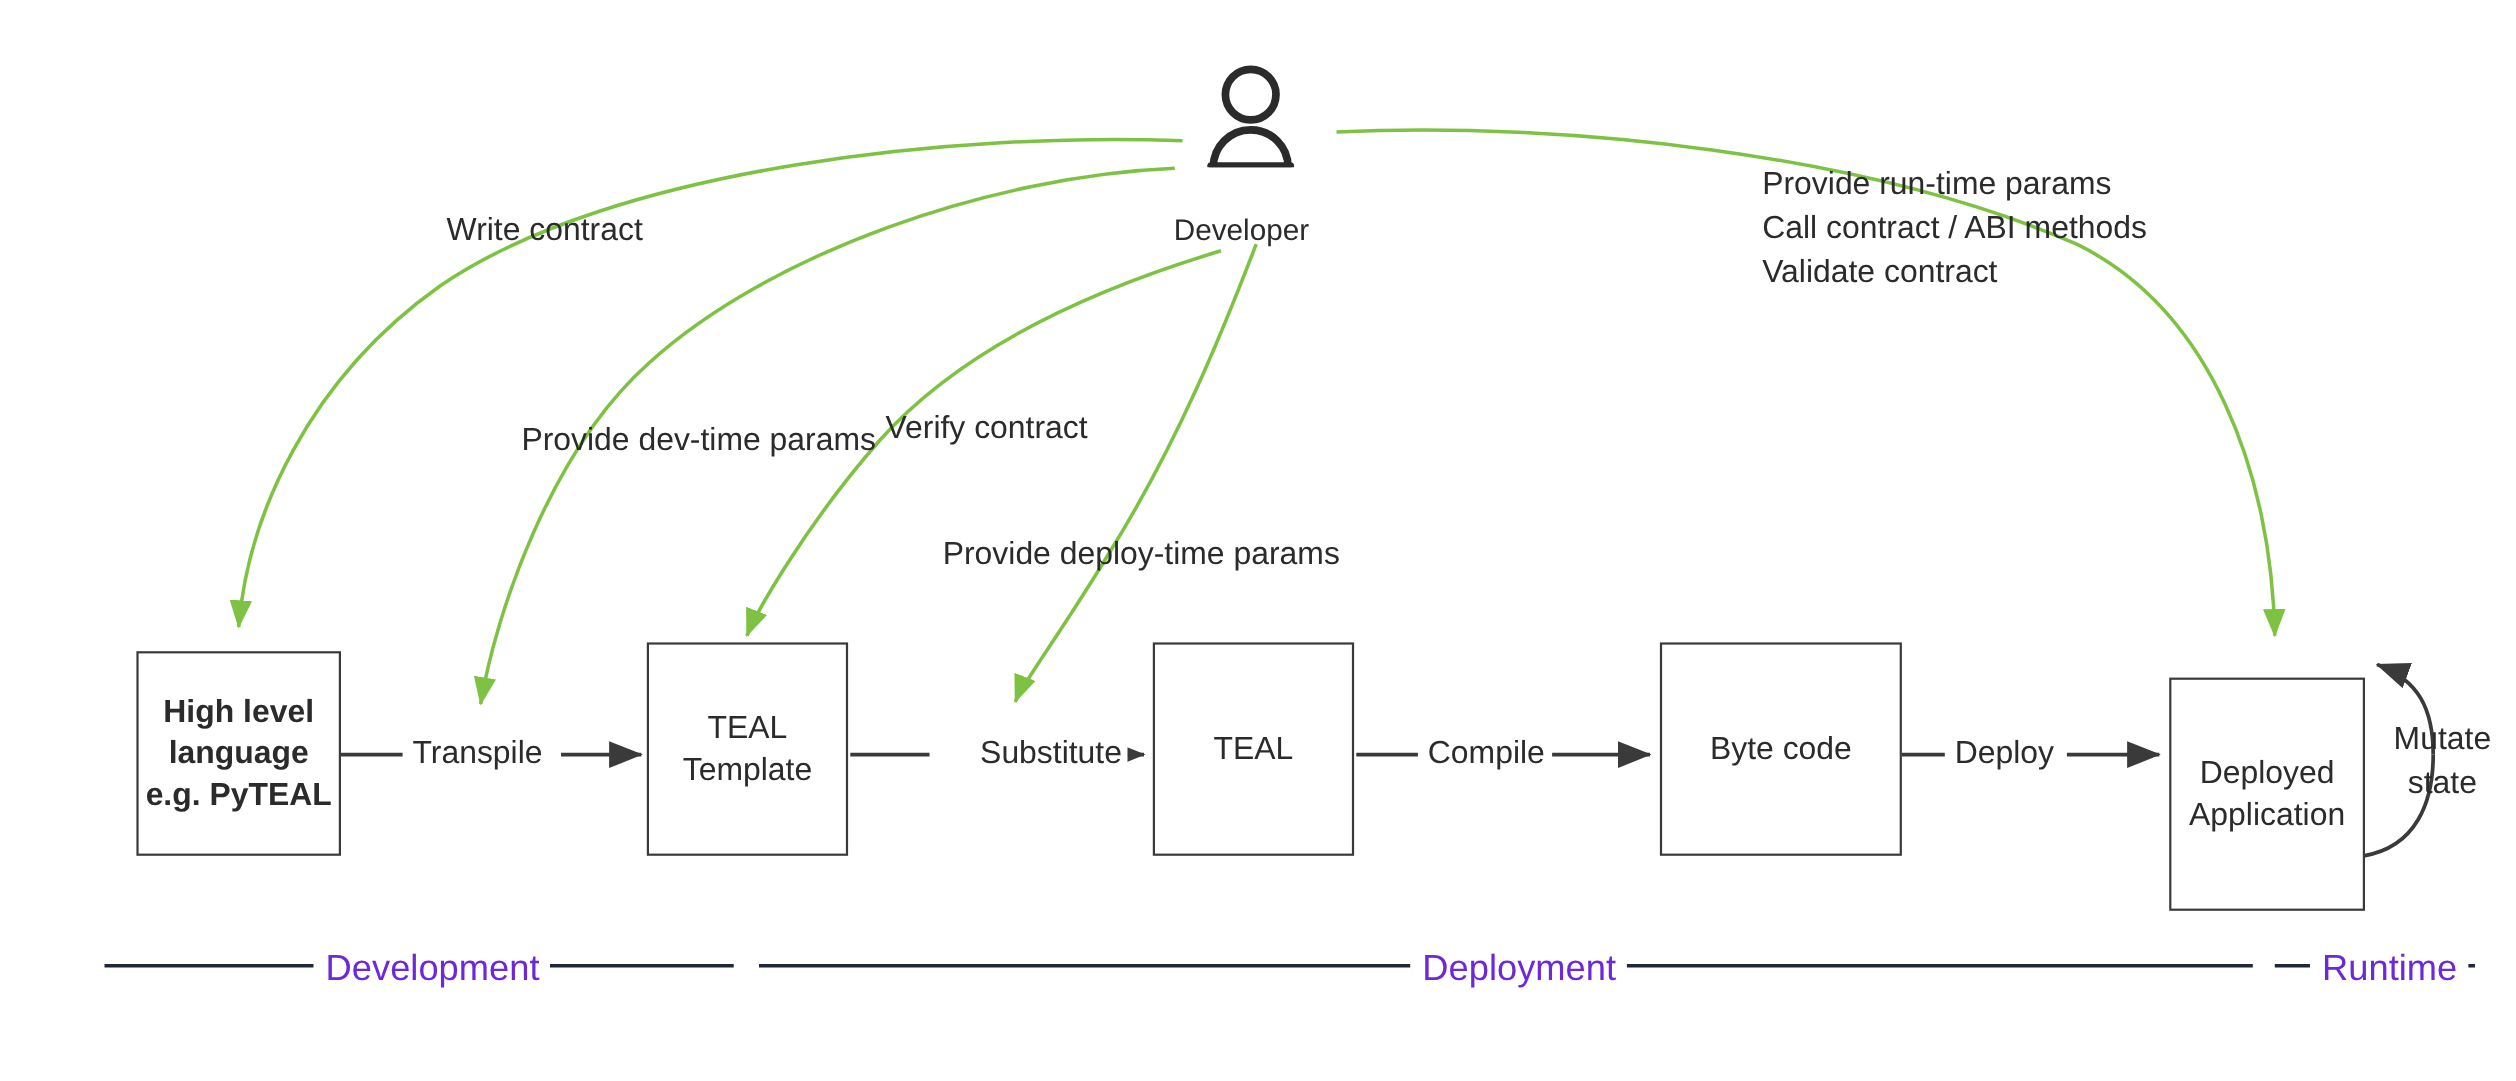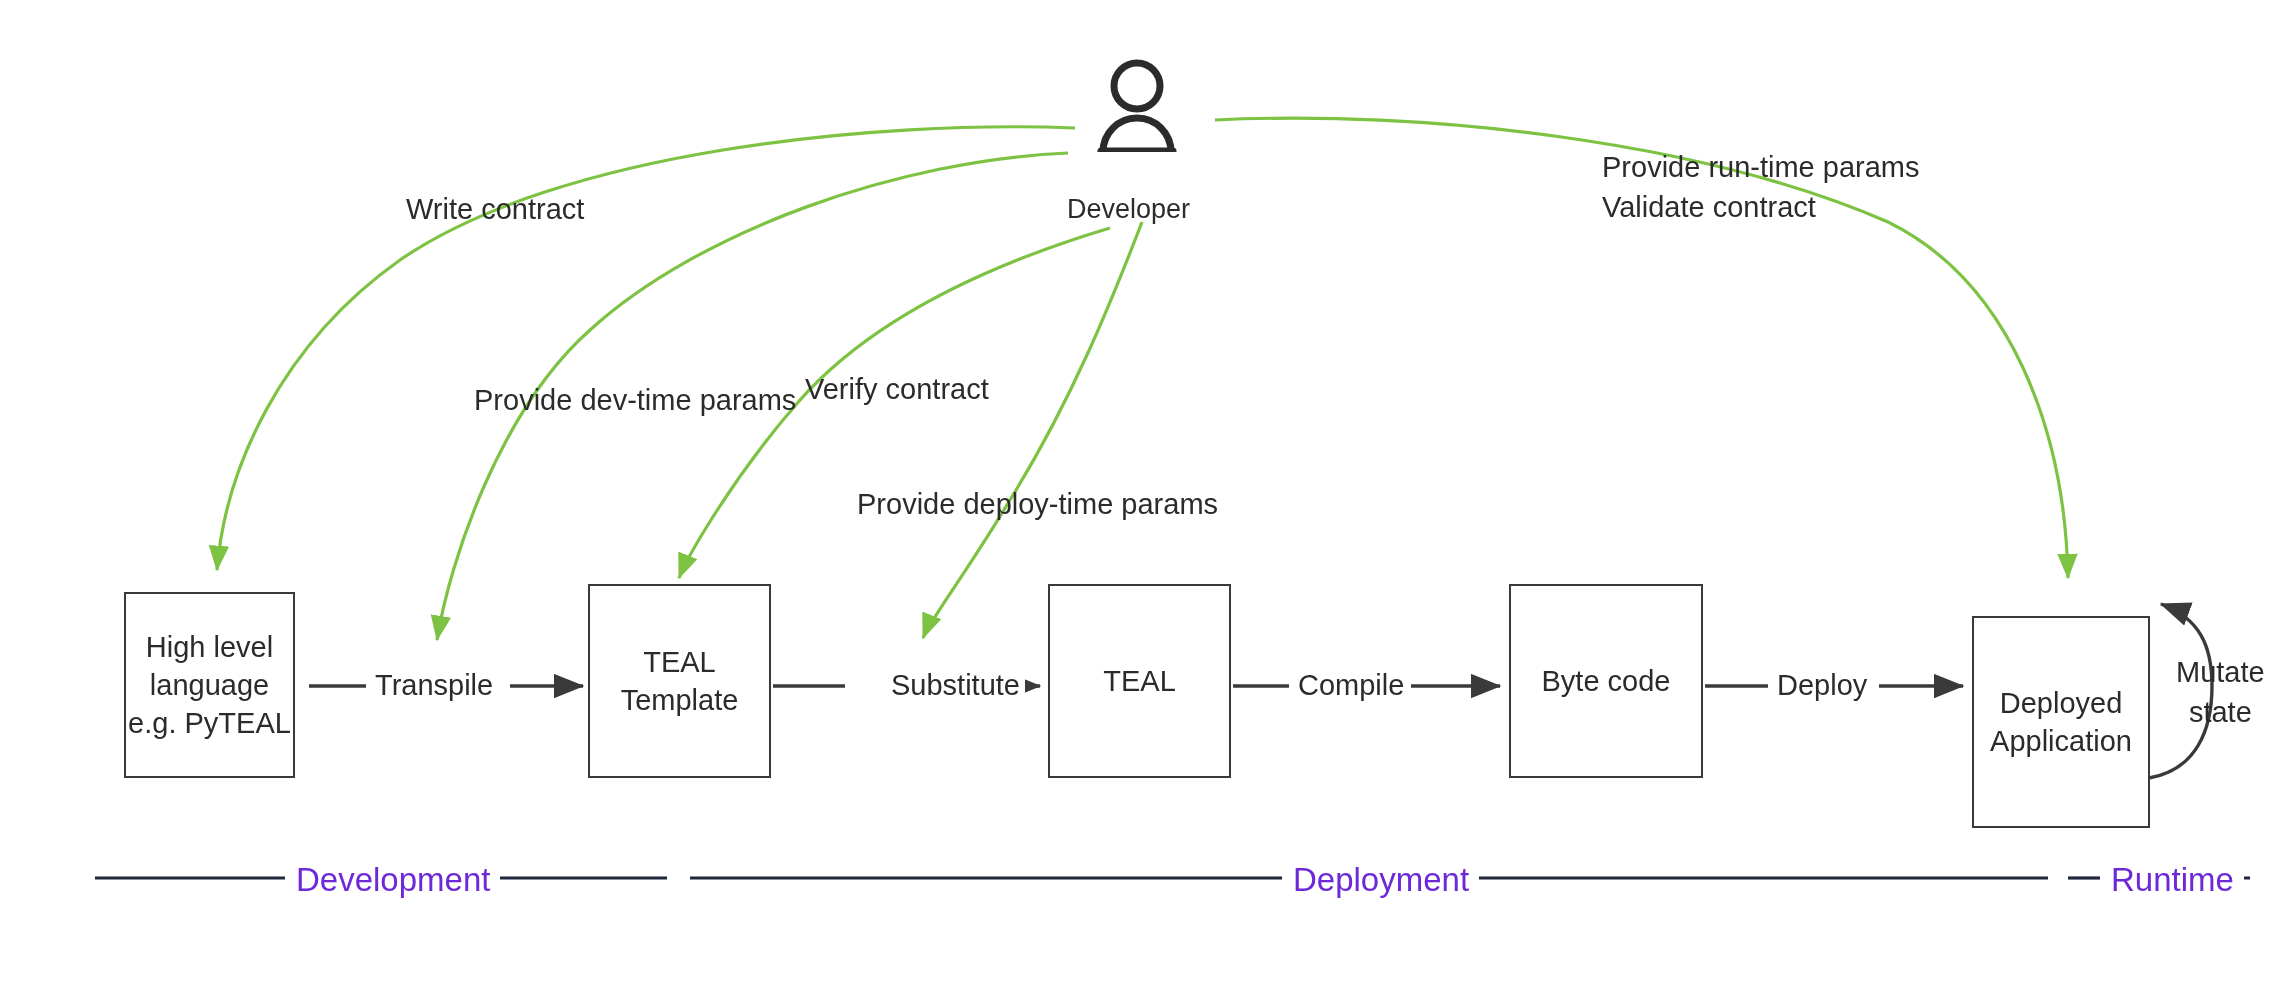--- a/index.html
+++ b/index.html
@@ -145,42 +145,42 @@
 
   <div class="actor-icon" style="left:1095px; top:58px; width:84px; height:94px;">
     <svg width="84" height="94" viewBox="0 0 84 94">
       <circle cx="42" cy="28" r="23" fill="none" stroke="#2b2b2b" stroke-width="7"></circle>
       <path d="M8,94 A34,34 0 0 1 76,94 Z" fill="none" stroke="#2b2b2b" stroke-width="7" stroke-linejoin="round"></path>
       <line x1="6" y1="93" x2="78" y2="93" stroke="#2b2b2b" stroke-width="7" stroke-linecap="round"></line>
     </svg>
   </div>
   <div class="actor-label" style="left:1067px; top:194px;">Developer</div>
 
-  <div class="node-box" style="left:124px; top:592px; width:171px; height:186px;">
+  <div class="node-box" style="left:124px; top:592px; width:186px; height:186px;font-weight:bold;">
     <div>
       <span>High level</span>
       <span>language</span>
       <span>e.g. PyTEAL</span>
     </div>
   </div>
 
   <div class="node-box" style="left:588px; top:584px; width:183px; height:194px;">
     <div>
       <span>TEAL</span>
       <span>Template</span>
     </div>
   </div>
 
   <div class="node-box" style="left:1048px; top:584px; width:183px; height:194px;">
     <div>
       <span>TEAL</span>
     </div>
   </div>
 
-  <div class="node-box" style="left:1509px; top:584px; width:194px; height:194px;">
+  <div class="node-box" style="left:1509px; top:584px; width:220px; height:194px;">
     <div>
       <span>Byte code</span>
     </div>
   </div>
 
   <div class="node-box" style="left:1972px; top:616px; width:178px; height:212px;">
     <div>
       <span>Deployed</span>
       <span>Application</span>
     </div>
@@ -199,20 +199,21 @@
   <div class="annot" style="left:406px; top:189px;">Write contract</div>
 
   <div class="annot" style="left:474px; top:380px;">Provide dev-time params</div>
 
   <div class="annot" style="left:805px; top:369px;">Verify contract</div>
 
   <div class="annot" style="left:857px; top:484px;">Provide deploy-time params</div>
 
   <div class="annot-block" style="left:1602px; top:147px;">
     <span style="display:block;">Provide run-time params</span>
+    <span style="display:block;">Call contract / ABI methods</span>
     <span style="display:block;">Validate contract</span>
   </div>
 
   <div class="phase-label" style="left:286px; top:861px;">Development</div>
   <div class="phase-label" style="left:1283px; top:861px;">Deployment</div>
   <div class="phase-label" style="left:2101px; top:861px;">Runtime</div>
 
 </div>
 
 </body></html>

